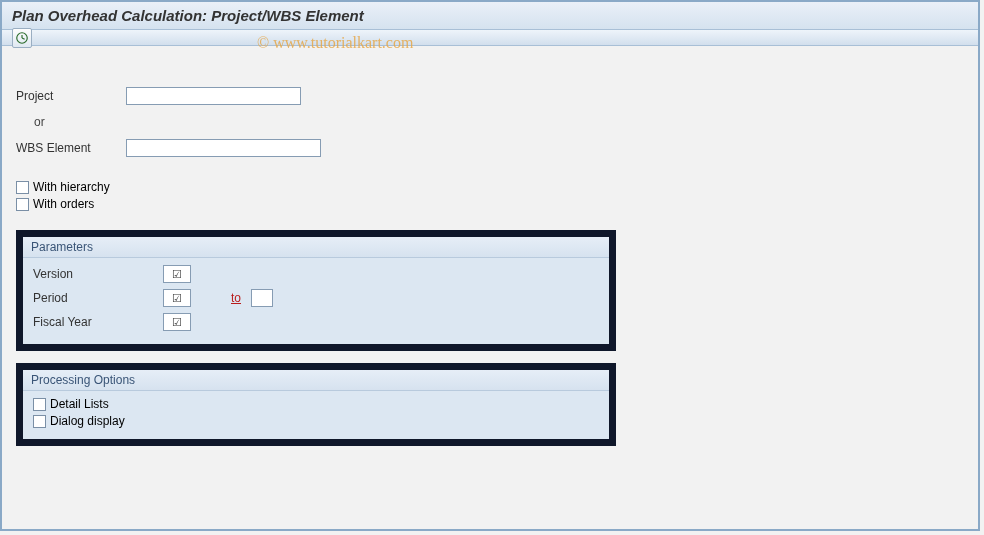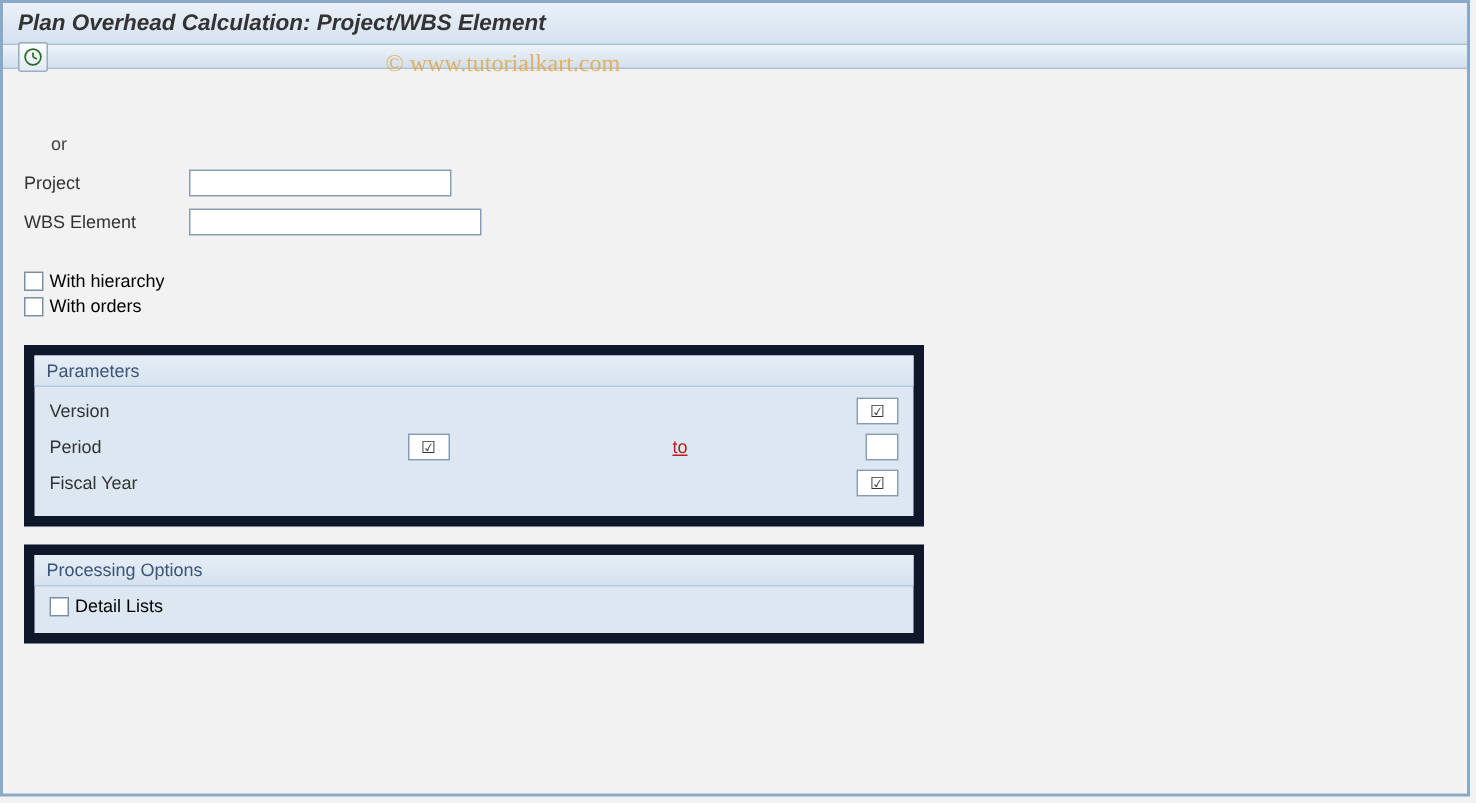--- a/index.html
+++ b/index.html
@@ -144,21 +144,20 @@
       font-size: 12px;
     }
     .group-body {
       padding: 6px 10px 8px 10px;
     }
     .param-row {
       display: flex;
       align-items: center;
       margin-bottom: 4px;
       height: 20px;
-      justify-content: space-between;
     }
     .param-label {
       width: 130px;
       color: #333;
     }
     .to-label {
       margin: 0 10px 0 40px;
       color: #b91c1c;
       text-decoration: underline;
     }
@@ -179,25 +178,25 @@
         <line x1="8" y1="8" x2="8" y2="4.5" stroke="#2a6b2a" stroke-width="1.3"></line>
         <line x1="8" y1="8" x2="11" y2="9.5" stroke="#2a6b2a" stroke-width="1.3"></line>
       </svg>
     </div>
     <div class="watermark">© www.tutorialkart.com</div>
   </div>
 
   <div class="content">
 
     <div class="row">
-      <span class="label or-label">or</span>
-    </div>
-    <div class="row">
       <span class="label">Project</span>
       <input class="text-input w-long" type="text" value="" style="">
+    </div>
+    <div class="row">
+      <span class="label or-label">or</span>
     </div>
     <div class="row">
       <span class="label">WBS Element</span>
       <input class="text-input w-long2" type="text" value="" style="">
     </div>
 
     <div class="spacer-v"></div>
 
     <div class="checkbox-line">
       <span class="sap-checkbox"></span>
@@ -236,17 +235,21 @@
       </div>
     </div>
 
     <div class="group-box">
       <div class="group-title">Processing Options</div>
       <div class="group-body">
         <div class="checkbox-line">
           <span class="sap-checkbox"></span>
           <span>Detail Lists</span>
         </div>
+        <div class="checkbox-line">
+          <span class="sap-checkbox"></span>
+          <span>Dialog display</span>
+        </div>
       </div>
     </div>
 
   </div>
 </div>
 
 </body></html>

